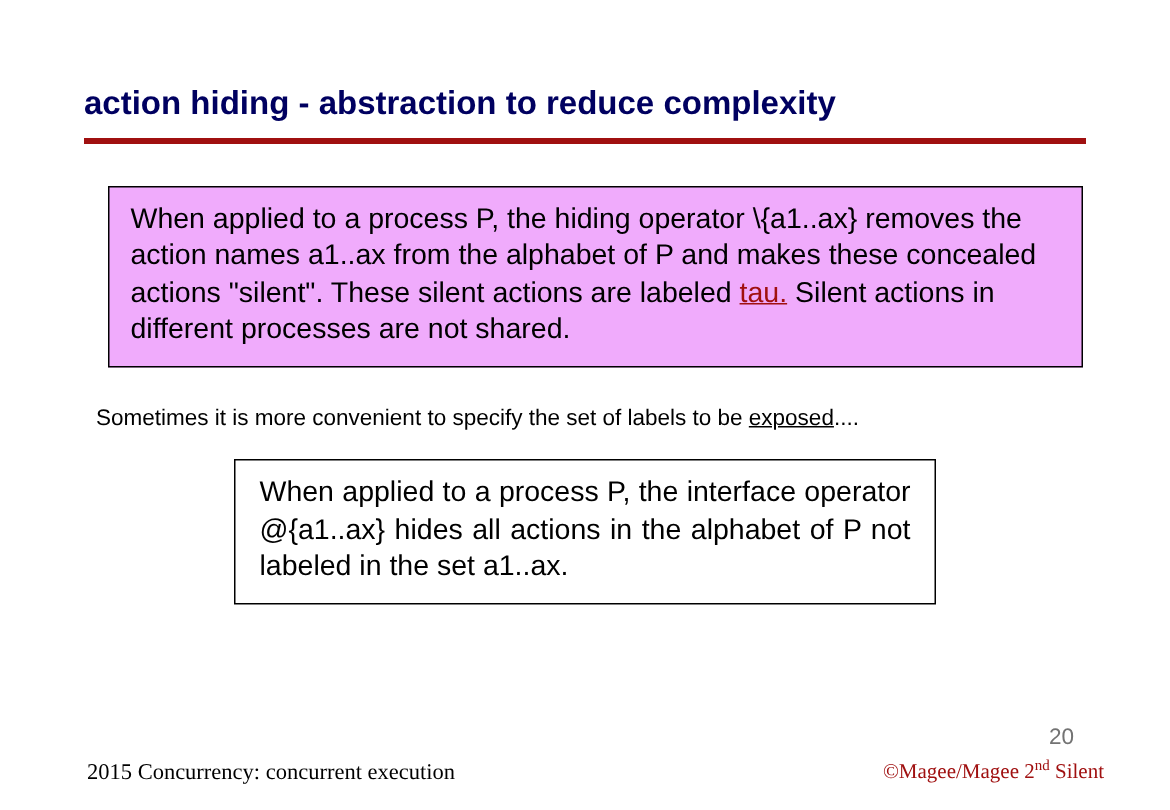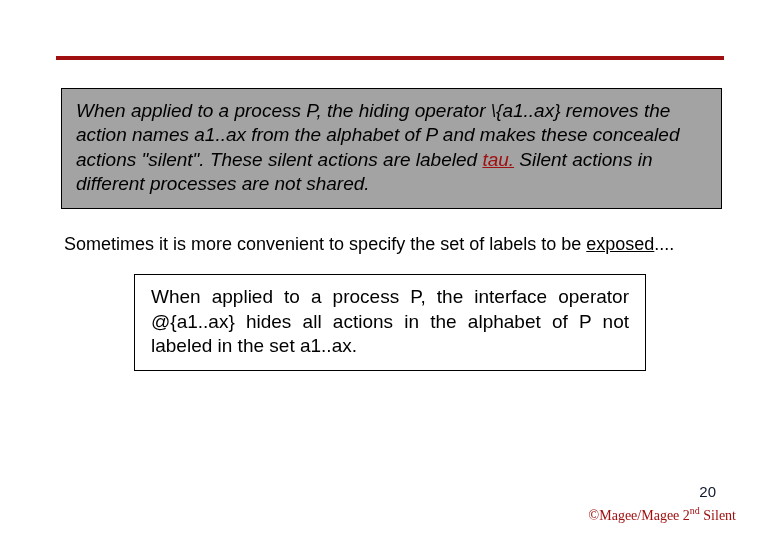--- a/index.html
+++ b/index.html
@@ -2,54 +2,53 @@
 <html><head>
 <meta charset="utf-8">
 <style>
   * { box-sizing: border-box; margin: 0; padding: 0; }
   html, body { width: 780px; height: 540px; background: #fff; font-family: Arial, Helvetica, sans-serif; }
   .slide { width: 780px; height: 540px; position: relative; padding: 56px 56px 0 56px; }
   .title { font-size: 22px; font-weight: bold; color: #000060; margin-bottom: 10px; }
   .title-rule { border: 0; border-top: 4px solid #a01010; margin-bottom: 28px; }
   .box1 {
     border: 1.5px solid #000;
-    background: #a3a3a3;
+    background: #f0abfc;
     padding: 10px 14px 12px 14px;
     font-size: 19px;
     line-height: 1.28;
     color: #000;
-    margin: 0 2px 24px 5px;
-    font-style: italic;
+    margin: 0 2px 24px 16px;
   }
   .tau { color: #a01010; text-decoration: underline; }
   .midtext {
-    font-size: 18px;
+    font-size: 15px;
     line-height: 1.28;
     color: #000;
     margin: 0 6px 18px 8px;
   }
   .exposed { text-decoration: underline; }
   .box2 {
     border: 1.5px solid #000;
     background: #fff;
     padding: 10px 16px 12px 16px;
     font-size: 19px;
     line-height: 1.28;
     color: #000;
-    width: 512px;
+    width: 468px;
     margin: 0 auto 0 auto;
     text-align: justify;
     text-align-last: left;
   }
   .pagenum {
     position: absolute;
     right: 64px;
     bottom: 40px;
     font-size: 15px;
-    color: #0f172a;
+    color: #737373;
   }
   .footleft {
     position: absolute;
     left: 58px;
     bottom: 16px;
     font-family: "Times New Roman", Times, serif;
     font-size: 15px;
     color: #000;
   }
   .footright {
@@ -60,32 +59,34 @@
     font-size: 14px;
     color: #a01010;
   }
   .footright .nd { font-size: 10px; vertical-align: super; margin-top: 28px; }
 </style>
 </head>
 <body>
 
 <div class="slide">
 
+  <div class="title">action hiding - abstraction to reduce complexity</div>
   <hr class="title-rule">
 
   <div class="box1">
     <span>When applied to a process P, the hiding operator \{a1..ax} removes the action names a1..ax from the alphabet of P and makes these concealed actions "silent". These silent actions are labeled </span><span class="tau">tau.</span><span>  Silent actions in different processes are not shared.</span>
   </div>
 
   <div class="midtext">
     <span>Sometimes it is more convenient to specify the set of labels to be </span><span class="exposed">exposed</span><span>....</span>
   </div>
 
   <div class="box2">When applied to a process P, the interface operator @{a1..ax} hides all actions in the alphabet of P not labeled in the set a1..ax.</div>
 
   <div class="pagenum">20</div>
 
+  <div class="footleft">2015  Concurrency: concurrent execution</div>
 
   <div class="footright">
     <span>©Magee/Magee </span><span>2</span><span class="nd">nd</span><span> Silent</span>
   </div>
 
 </div>
 
 </body></html>

